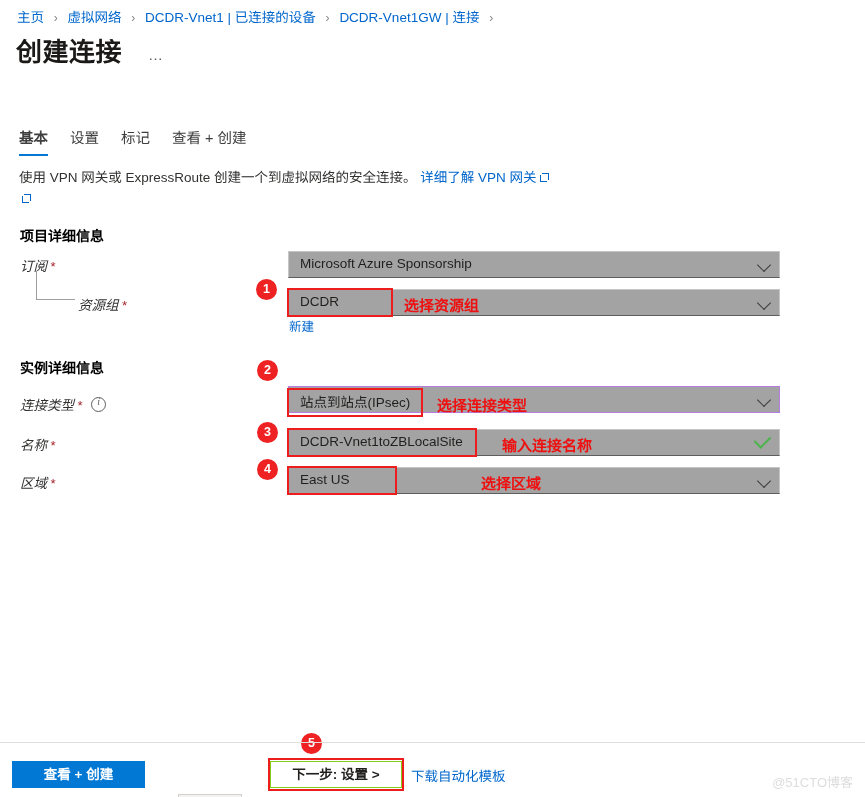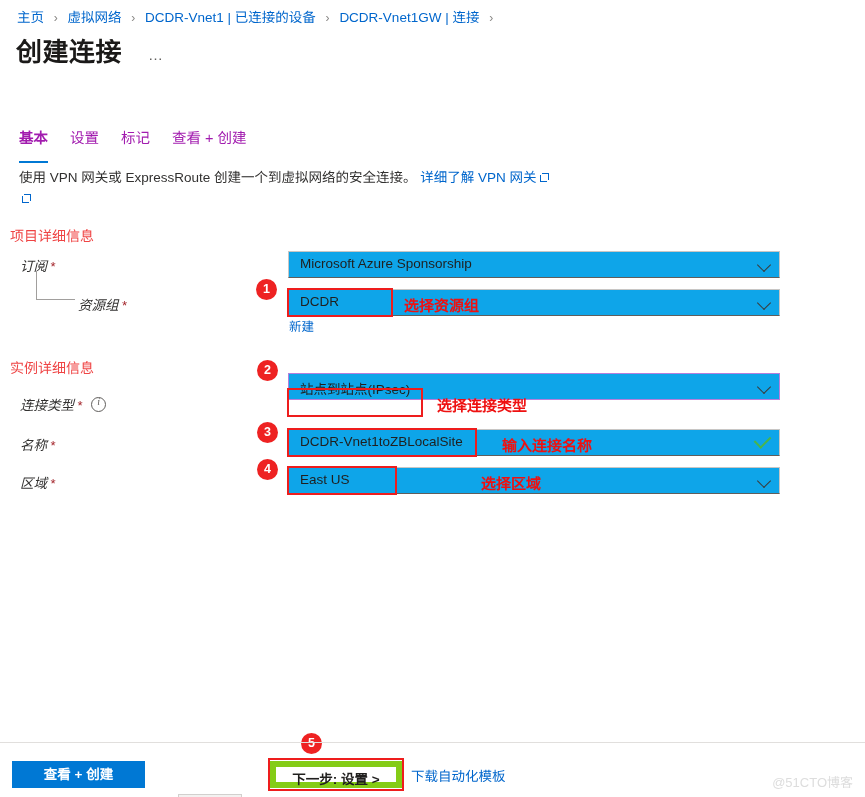--- a/index.html
+++ b/index.html
@@ -62,22 +62,22 @@
   .tabs {
     position: absolute;
     left: 19px;
     top: 126px;
     display: flex;
     align-items: flex-end;
     gap: 22px;
   }
   .tab {
     font-size: 14.5px;
-    color: #a21caf;
-    padding-bottom: 16px;
+    color: #404040;
+    padding-bottom: 9px;
     cursor: pointer;
     position: relative;
     white-space: nowrap;
   }
   .tab.active {
     font-weight: bold;
   }
   .tab.active::after {
     content: "";
     position: absolute;
@@ -126,24 +126,24 @@
     right: 0; top: 0;
     width: 6px; height: 6px;
     border: 1px solid #0066cc;
     border-bottom: none;
     border-left: none;
   }
 
   
   .section-head {
     position: absolute;
-    left: 10px;
+    left: 20px;
     font-size: 14px;
-    font-weight: normal;
-    color: #ef4444;
+    font-weight: bold;
+    color: #000000;
   }
   #sec-project { top: 225px; }
   #sec-instance { top: 357px; }
 
   
   .flabel {
     position: absolute;
     left: 20px;
     font-size: 13.5px;
     color: #323130;
@@ -189,21 +189,21 @@
   }
 
   
   .field {
     position: absolute;
     left: 288px;
     width: 492px;
     height: 27px;
     box-sizing: border-box;
     border: 1px solid #c8c6c4;
-    background: #0ea5e9;
+    background: #a3a3a3;
     border-bottom-color: #605e5c;
   }
   .field.focus {
     border: 1px solid #b57edc;
   }
   .field .fval {
     position: absolute;
     left: 11px;
     top: 4px;
     font-size: 13.5px;
@@ -227,21 +227,21 @@
     width: 13px;
     height: 8px;
     border-left: 2px solid #4ab54a;
     border-bottom: 2px solid #4ab54a;
     transform: rotate(-45deg);
   }
 
   
   #f-subscription { top: 251px; }
   #f-resourcegroup { top: 289px; padding-left: 11px; }
-  #f-conntype { top: 373px; }
+  #f-conntype { top: 386px; }
   #f-name { top: 429px; }
   #f-region { top: 467px; }
 
   .newlink {
     position: absolute;
     left: 289px;
     top: 316px;
     font-size: 12.5px;
     color: #0066cc;
     cursor: pointer;
@@ -313,21 +313,21 @@
     text-align: center;
     line-height: 25px;
     cursor: default;
     font-family: "Liberation Sans", sans-serif;
   }
   #btn-prev { left: 178px; width: 64px; margin-top: 33px; }
   #btn-next {
     left: 270px;
     width: 132px;
     background: #ffffff;
-    border: 6px solid #84cc16;
+    border: 1px solid #84cc16;
     color: #201f1e;
     cursor: pointer;
   }
   .footer-link {
     position: absolute;
     left: 411px;
     top: 765px;
     font-size: 13.5px;
     color: #0066cc;
     cursor: pointer;

